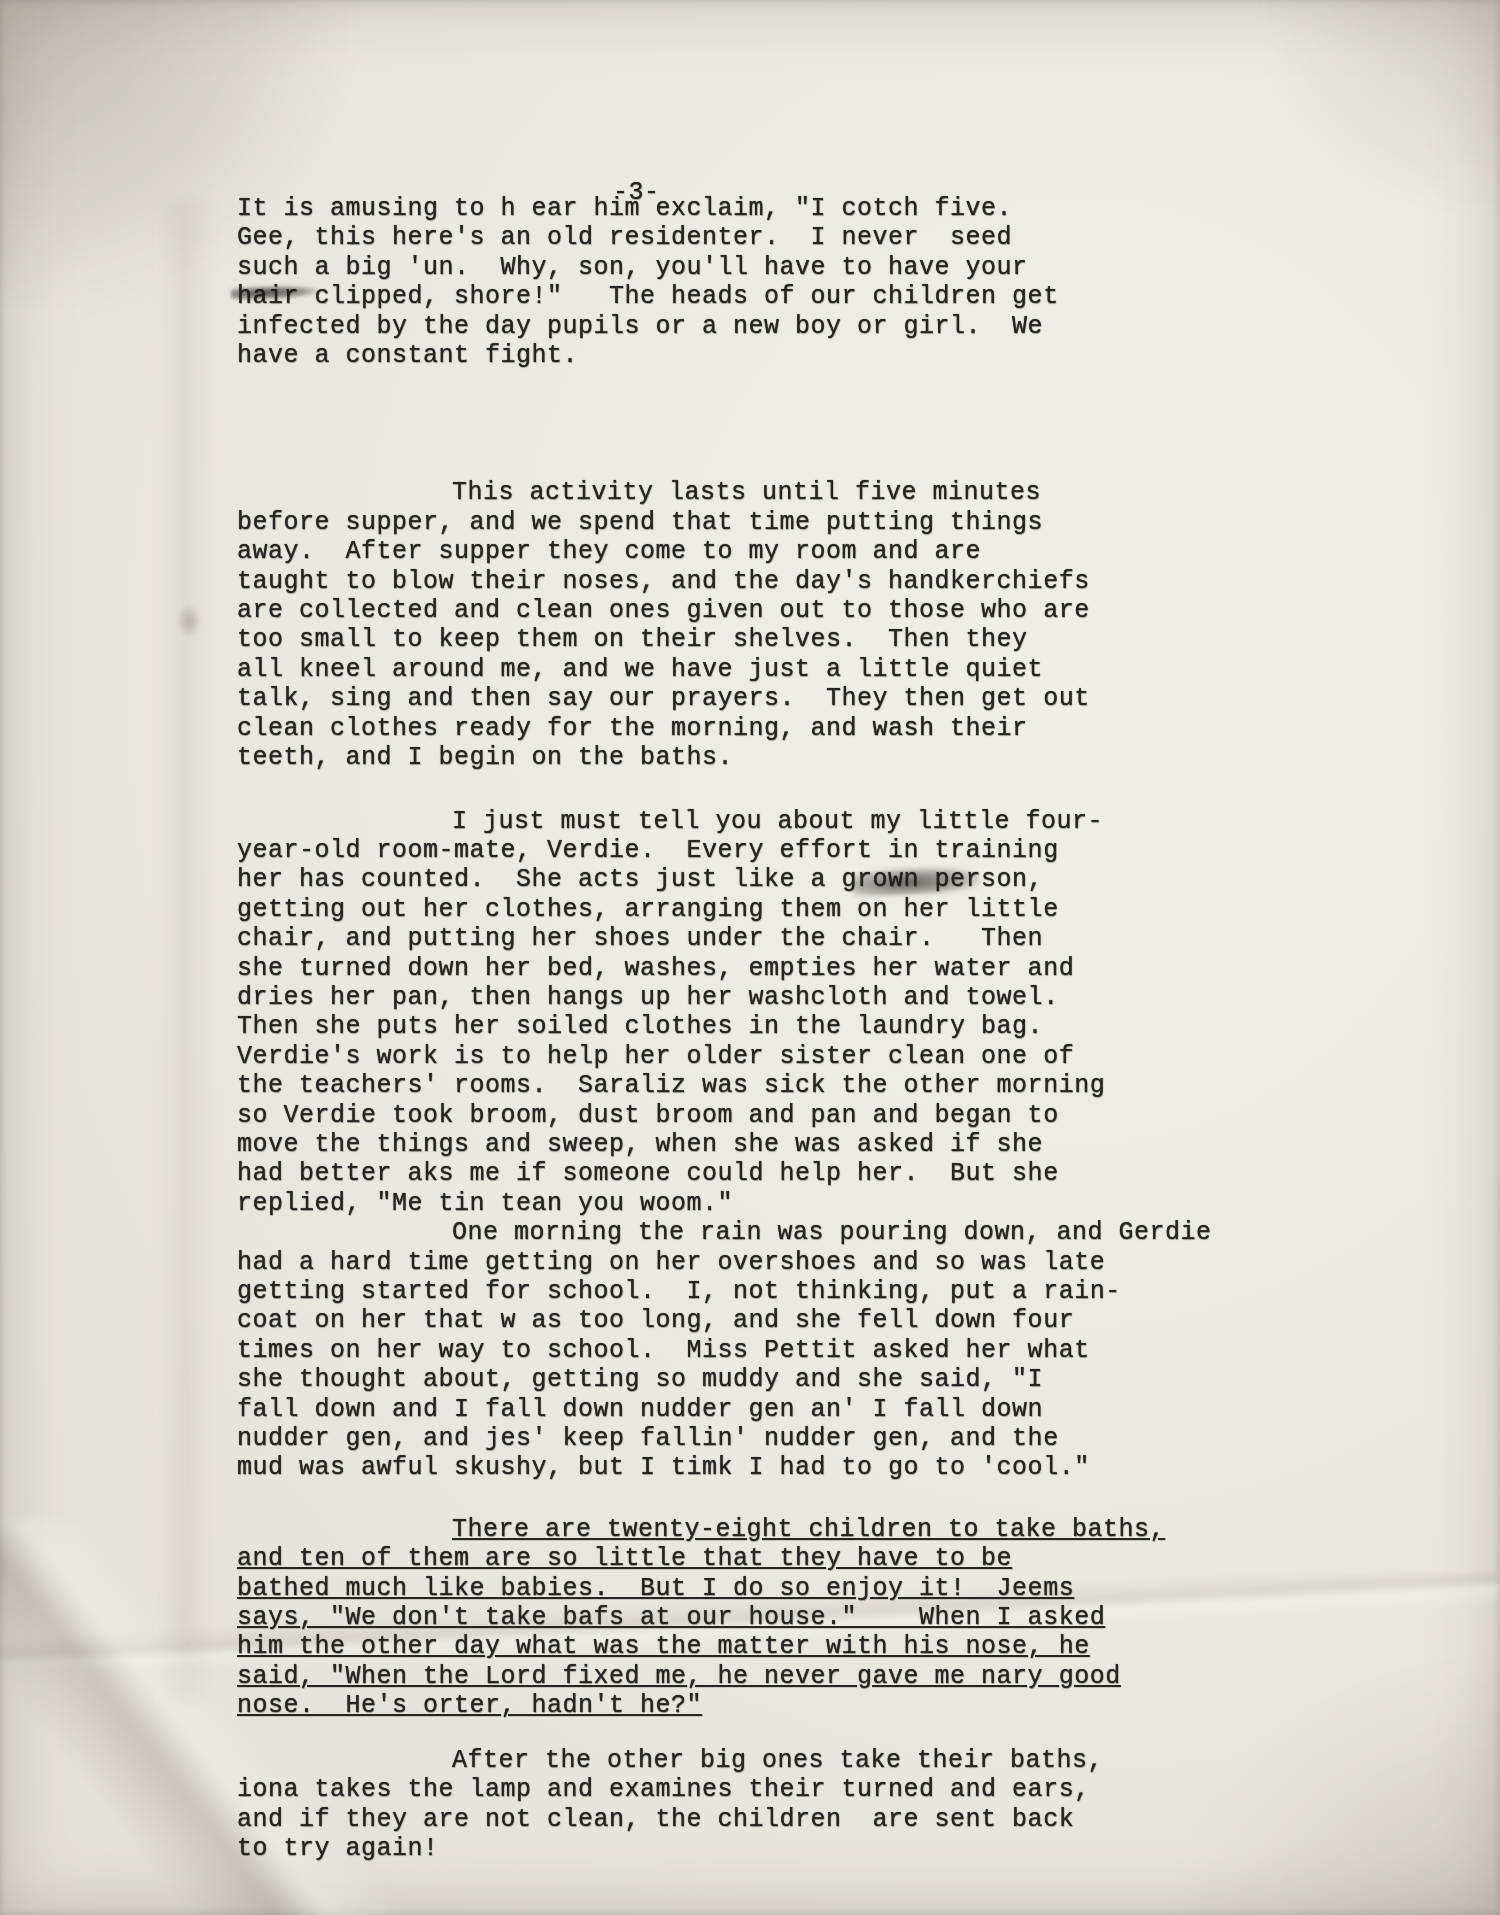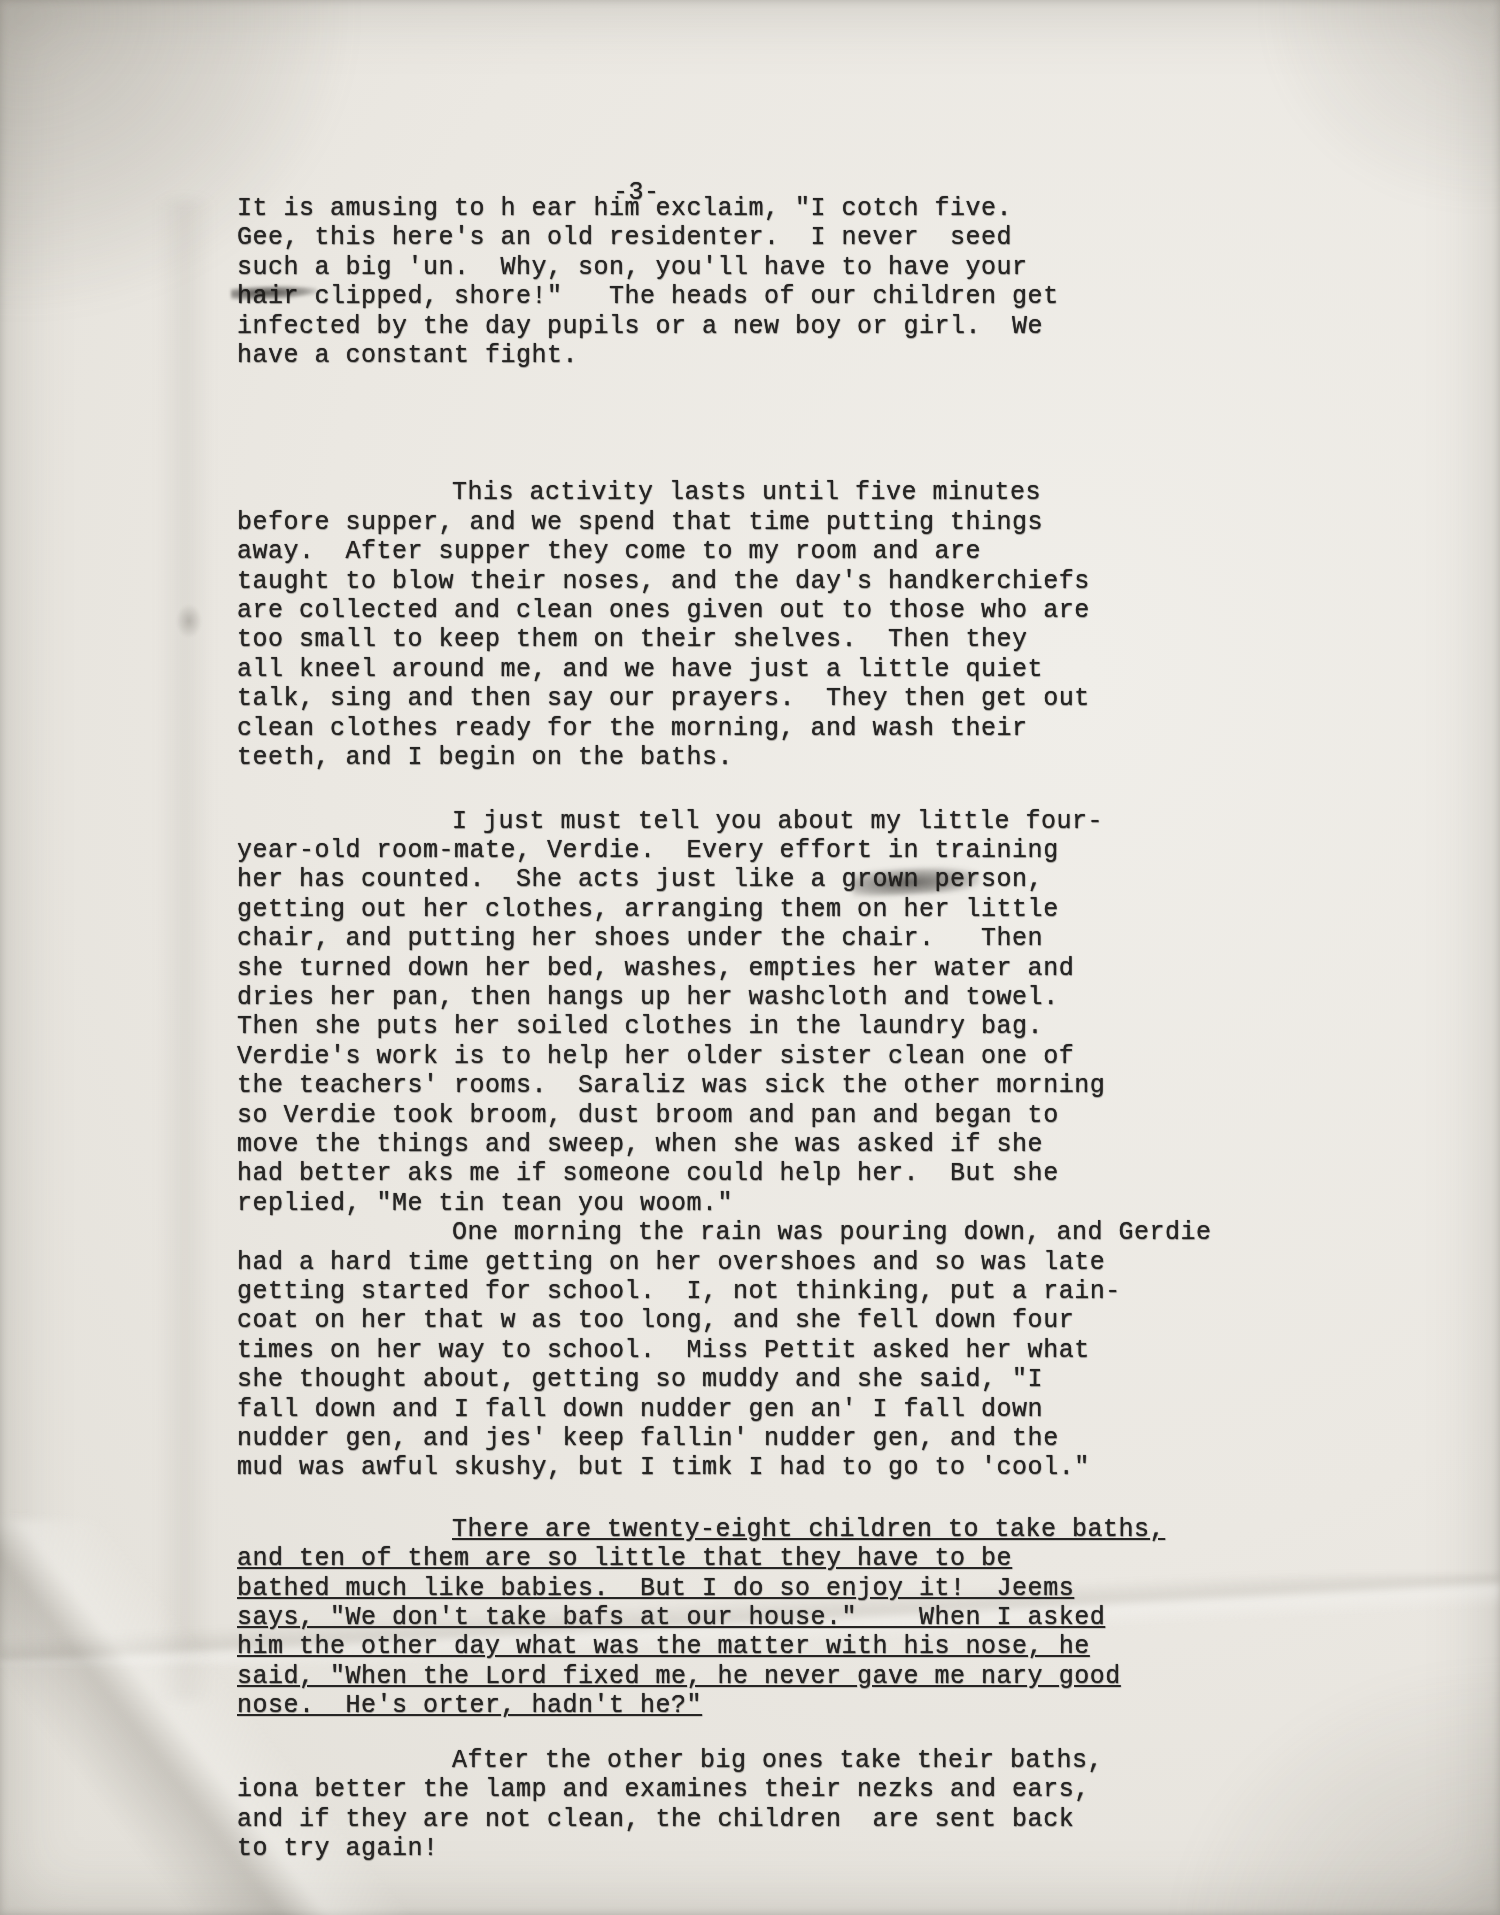--- a/index.html
+++ b/index.html
@@ -148,21 +148,21 @@
 mud was awful skushy, but I timk I had to go to 'cool."</p>
     <p class="typed para indented p5">There are twenty-eight children to take baths,
 and ten of them are so little that they have to be
 bathed much like babies.  But I do so enjoy it!  Jeems
 says, "We don't take bafs at our house."    When I asked
 him the other day what was the matter with his nose, he
 said, "When the Lord fixed me, he never gave me nary good
 nose.  He's orter, hadn't he?"
 </p>
     <p class="typed para indented p6">After the other big ones take their baths,
-iona better the lamp and examines their nezks and ears,
+iona takes the lamp and examines their turned and ears,
 and if they are not clean, the children  are sent back
 to try again!</p>
   </div>
 
   <div class="smudge smudge-hair"></div>
   <div class="smudge smudge-chair"></div>
   <div class="smudge smudge-margin"></div>
 
 </div>
 

